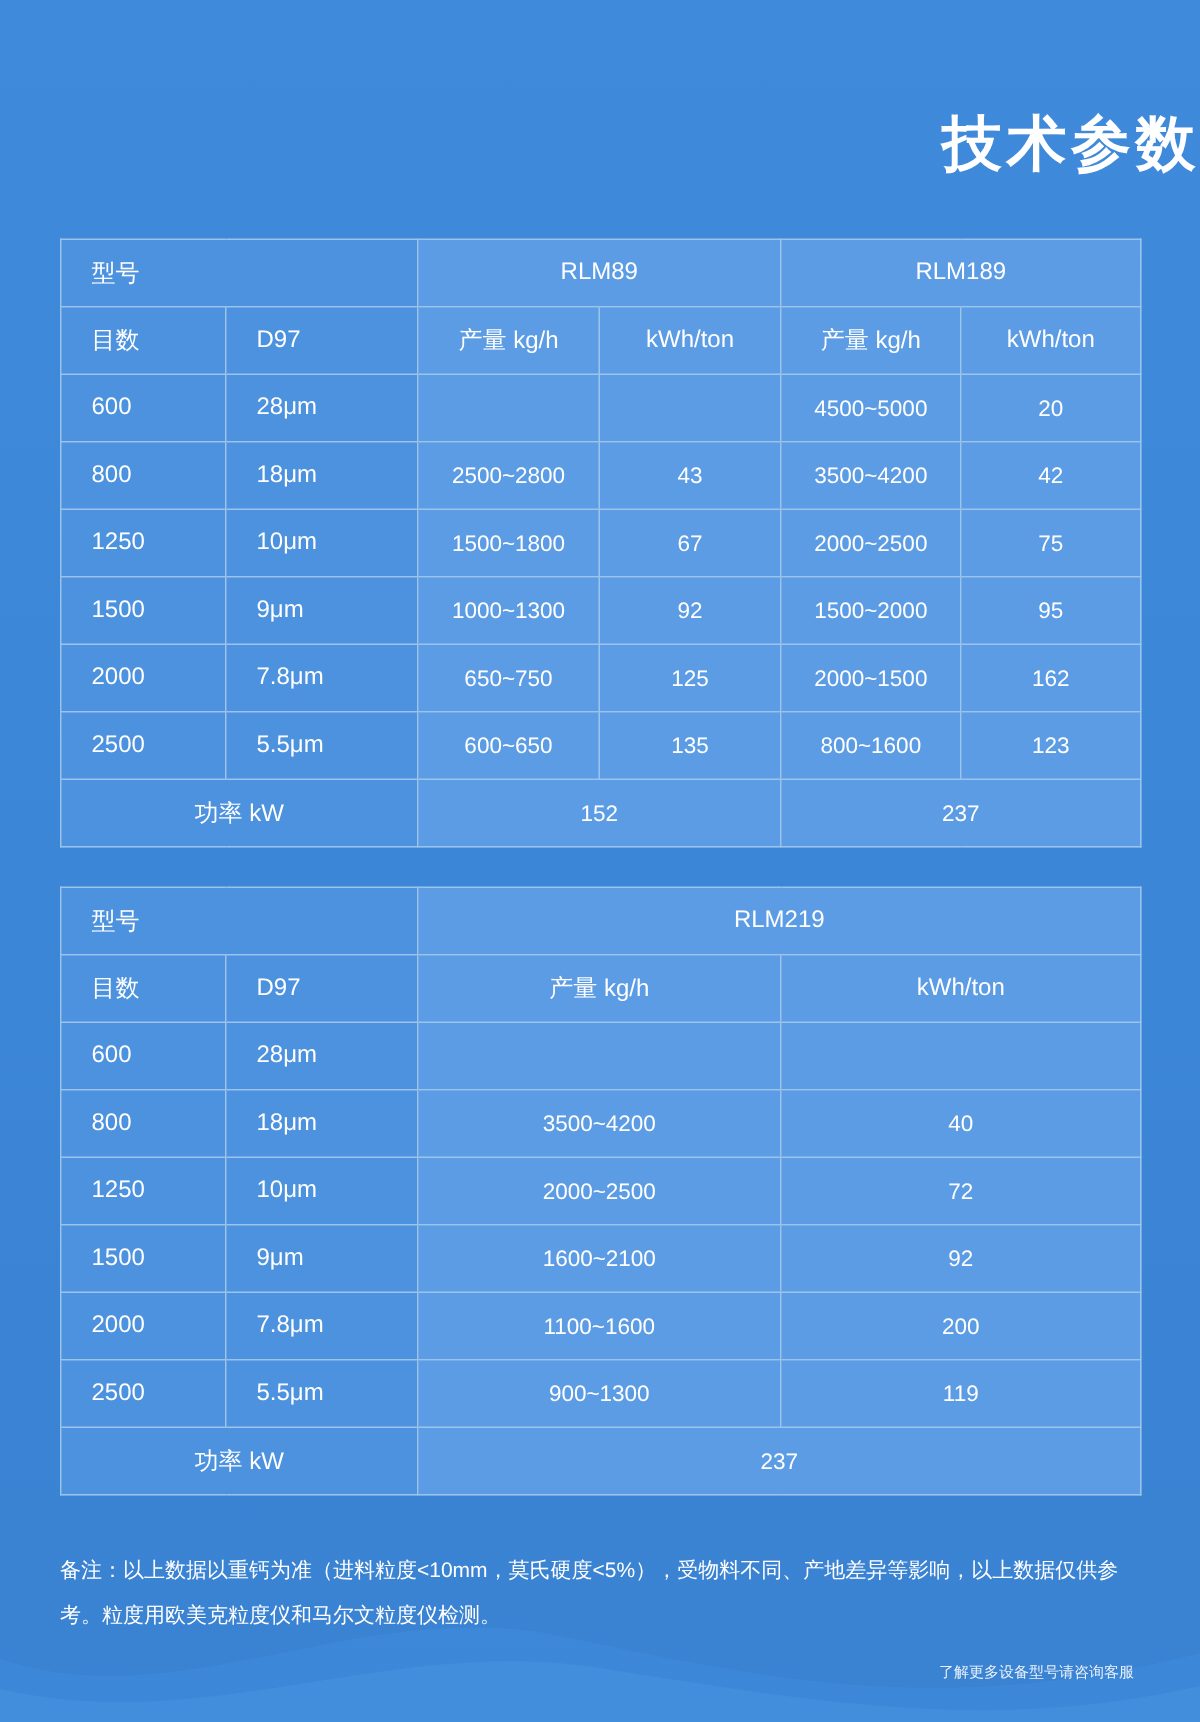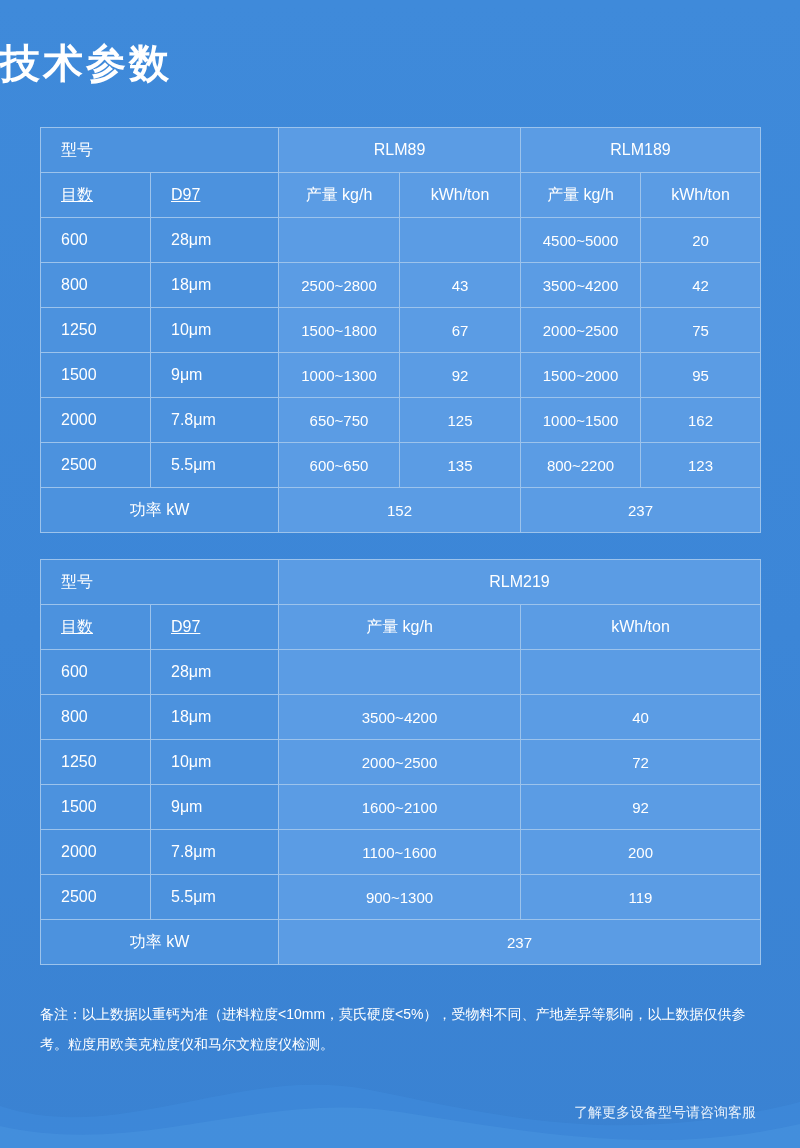--- a/index.html
+++ b/index.html
@@ -25,25 +25,25 @@
   }
   .bg-wave {
     position: absolute;
     left: 0;
     bottom: 0;
     width: 800px;
     height: 120px;
     pointer-events: none;
   }
   .title {
-    text-align: left;
+    text-align: right;
     font-size: 40px;
     font-weight: bold;
     letter-spacing: 3px;
-    padding-top: 36px;
+    padding-top: 68px;
     color: #ffffff;
   }
   .tables-wrap {
     padding: 0 40px;
     box-sizing: border-box;
   }
   table.spec {
     width: 720px;
     border-collapse: collapse;
     table-layout: fixed;
@@ -75,21 +75,20 @@
     font-weight: bold;
     font-size: 16px;
   }
   
   .sub-left {
     background: #4c92de;
     font-weight: bold;
     text-align: left !important;
     padding-left: 20px !important;
     font-size: 16px;
-    text-decoration: underline;
   }
   .sub-cell {
     background: #5b9ce4;
     font-weight: bold;
     font-size: 16px;
   }
   
   .cell-mesh, .cell-d97 {
     background: #4c92de;
     font-weight: bold;
@@ -115,21 +114,21 @@
     margin: 34px 40px 0 40px;
     width: 720px;
     font-size: 14px;
     line-height: 30px;
     color: #ffffff;
   }
   .footer-note {
     position: absolute;
     right: 44px;
     bottom: 26px;
-    font-size: 14px;
+    font-size: 10px;
     color: #e8f1fb;
   }
 </style>
 </head>
 <body>
 
 <div class="page">
 
   <svg class="bg-wave" viewBox="0 0 800 120" preserveAspectRatio="none">
     <path d="M0,78 C120,118 240,36 370,62 C500,88 620,120 800,74 L800,120 L0,120 Z" fill="#3f8cdd" opacity="0.55"></path>
@@ -194,29 +193,29 @@
           <td class="cell-val">1000~1300</td>
           <td class="cell-val">92</td>
           <td class="cell-val">1500~2000</td>
           <td class="cell-val">95</td>
         </tr>
         <tr>
           <td class="cell-mesh">2000</td>
           <td class="cell-d97">7.8μm</td>
           <td class="cell-val">650~750</td>
           <td class="cell-val">125</td>
-          <td class="cell-val">1000~1500</td>
+          <td class="cell-val">2000~1500</td>
           <td class="cell-val">162</td>
         </tr>
         <tr>
           <td class="cell-mesh">2500</td>
           <td class="cell-d97">5.5μm</td>
           <td class="cell-val">600~650</td>
           <td class="cell-val">135</td>
-          <td class="cell-val">800~2200</td>
+          <td class="cell-val">800~1600</td>
           <td class="cell-val">123</td>
         </tr>
 
         <tr>
           <td class="row-power-label" colspan="2">功率 kW</td>
           <td class="row-power-val" colspan="2">152</td>
           <td class="row-power-val" colspan="2">237</td>
         </tr>
       </tbody>
     </table>

